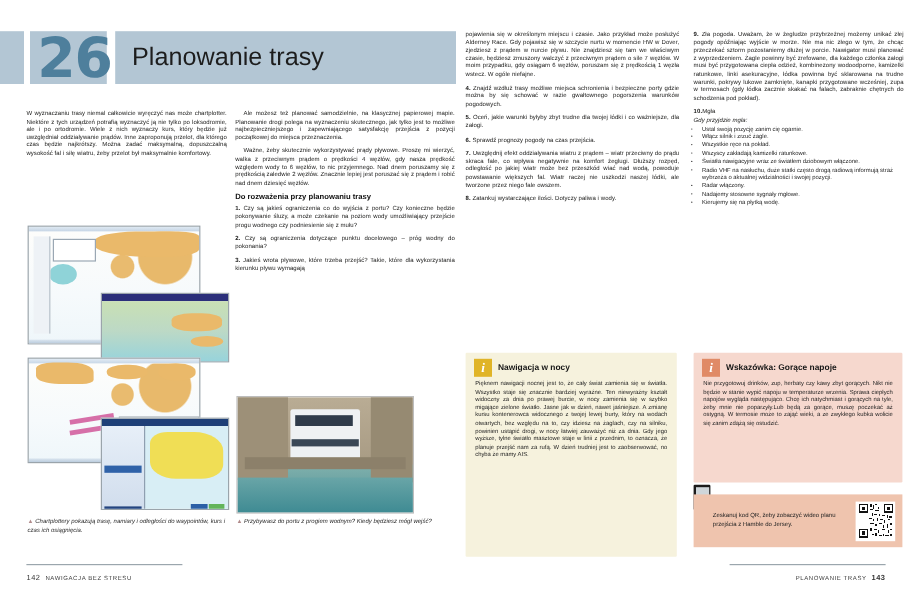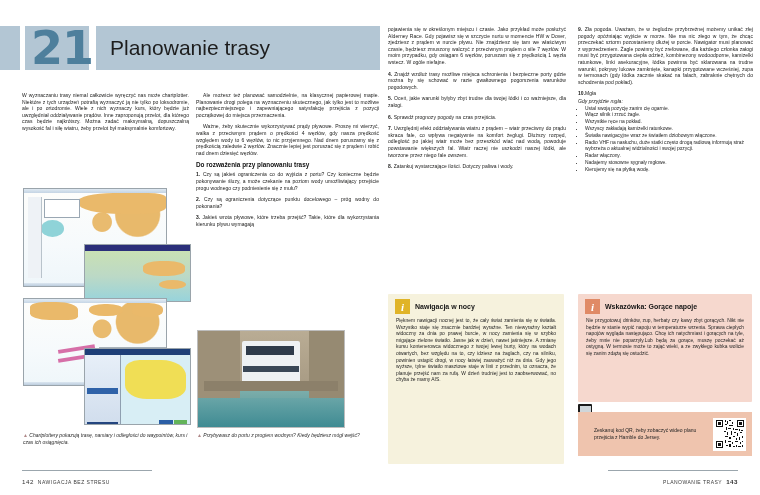--- a/index.html
+++ b/index.html
@@ -113,21 +113,21 @@
 </style>
 </head>
 <body>
 
 <div class="page">
 
   <div class="header">
     <div class="hdr-blk-a"></div>
     <div class="hdr-blk-b"></div>
     <div class="hdr-blk-c"></div>
-    <div class="chapter-num">21</div>
+    <div class="chapter-num">26</div>
     <div class="chapter-title">Planowanie trasy</div>
   </div>
 
   <div class="col" id="col1">
     <p class="body-txt">W wyznaczaniu trasy niemal całkowicie wyręczyć nas może chartplotter. Niektóre z tych urządzeń potrafią wyznaczyć ją nie tylko po loksodromie, ale i po ortodromie. Wiele z nich wyznaczy kurs, który będzie już uwzględniał oddziaływanie prądów. Inne zaproponują przelot, dla którego czas będzie najkrótszy. Można zadać maksymalną, dopuszczalną wysokość fal i siłę wiatru, żeby przelot był maksymalnie komfortowy.</p>
   </div>
 
   <div>
     <div class="shot" style="left:23px;top:188px;width:142px;height:97px;">
       <div class="tbar" style="background:linear-gradient(180deg,#dfe9f2,#c4d4e4);"></div>

